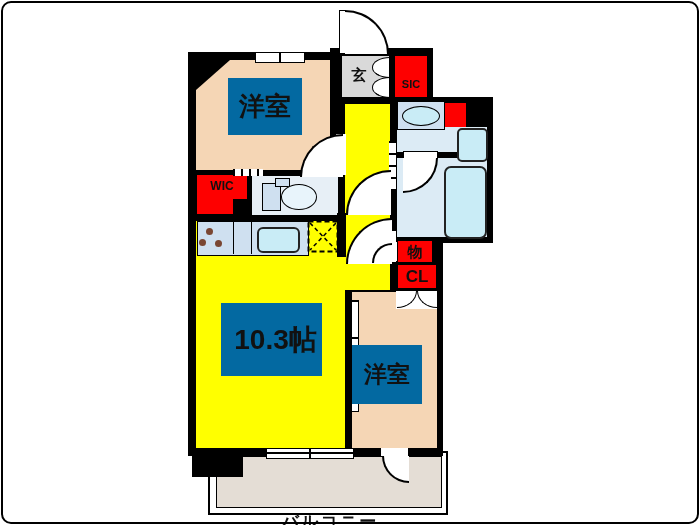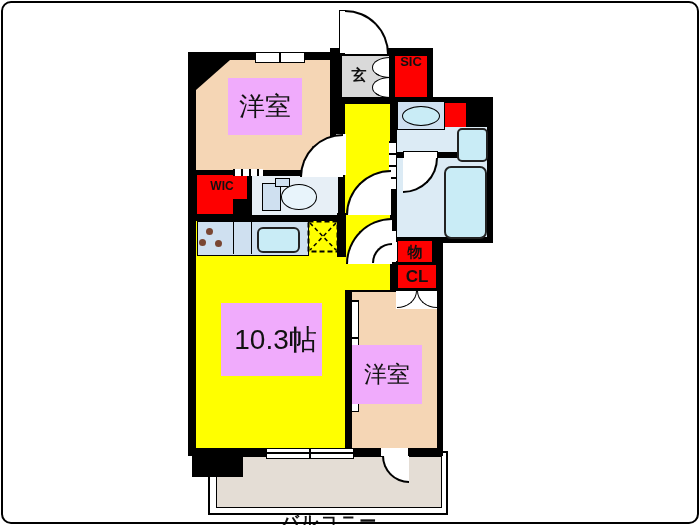--- a/index.html
+++ b/index.html
@@ -17,21 +17,21 @@
   .qd.bl{border-radius:0 0 0 100%;border-bottom:2px solid #000;border-left:2px solid #000;}
   .leaf{background:#fff;border:1px solid #000;}
   .ticks-v{background:repeating-linear-gradient(180deg,#000 0 2px,rgba(0,0,0,0) 2px 12px),#fff;}
   .ticks-v2{background:repeating-linear-gradient(180deg,#000 0 2px,rgba(0,0,0,0) 2px 37px),#fff;border-right:1px solid #000;}
   .ticks-h{background:repeating-linear-gradient(90deg,#000 0 2px,rgba(0,0,0,0) 2px 8px),#fff;}
   .win{background:#fff;border:1px solid #000;}
   .win.mull-v{background-image:linear-gradient(90deg,rgba(0,0,0,0) calc(50% - 1px),#000 calc(50% - 1px) calc(50% + 1px),rgba(0,0,0,0) calc(50% + 1px));}
   .win.mull-hv{background-image:
      linear-gradient(90deg,rgba(0,0,0,0) calc(50% - 1px),#000 calc(50% - 1px) calc(50% + 1px),rgba(0,0,0,0) calc(50% + 1px)),
      linear-gradient(0deg,rgba(0,0,0,0) calc(50% - 1px),#000 calc(50% - 1px) calc(50% + 1px),rgba(0,0,0,0) calc(50% + 1px));}
-  .room-label{background:#f0abfc;color:#111;text-align:center;display:flex;flex-direction:column;justify-content:center;line-height:1.04;font-weight:400;}
+  .room-label{background:#0369a1;color:#111;text-align:center;display:flex;flex-direction:column;justify-content:center;line-height:1.04;font-weight:700;}
   .tag{color:#111;font-weight:700;text-align:center;}
   .dot{border-radius:50%;background:var(--dot);}
   .scallop-l{background:#fff;border-radius:0 0 100% 0;border-bottom:1.5px solid #000;border-right:1.5px solid #000;}
   .scallop-r{background:#fff;border-radius:0 0 0 100%;border-bottom:1.5px solid #000;border-left:1.5px solid #000;}
   .halfmoon{background:#fff;border:1.5px solid #000;border-radius:100% 0 0 100% / 50% 0 0 50%;}
 </style>
 </head>
 <body>
 
 <div id="plan">
@@ -113,20 +113,20 @@
     <span>洋室</span>
   </div>
   <div class="abs room-label" style="left:221px;top:303px;width:101px;height:73px;font-size:31px;">
     <span style="font-size:28px;padding-left:8px;">10.3帖</span>
   </div>
   <div class="abs room-label" style="left:352px;top:345px;width:70px;height:59px;font-size:23px;">
     <span>洋室</span>
   </div>
 
   <div class="abs tag" style="left:199px;top:179px;width:46px;font-size:12px;">WIC</div>
-  <div class="abs tag" style="left:395px;top:54px;width:32px;font-size:13px;">SIC</div>
+  <div class="abs tag" style="left:395px;top:78px;width:32px;font-size:11px;">SIC</div>
   <div class="abs tag" style="left:344px;top:66px;width:30px;font-size:15px;font-weight:600;">玄</div>
   <div class="abs tag" style="left:398px;top:243px;width:34px;font-size:15px;font-weight:600;">物</div>
   <div class="abs tag" style="left:398px;top:267px;width:38px;font-size:17px;">CL</div>
   <div class="abs tag" style="left:250px;top:471px;width:160px;font-size:17px;font-weight:600;letter-spacing:2px;margin-top:39px;">バルコニー</div>
 
   <div class="abs frame"></div>
 </div>
 
 </body></html>

